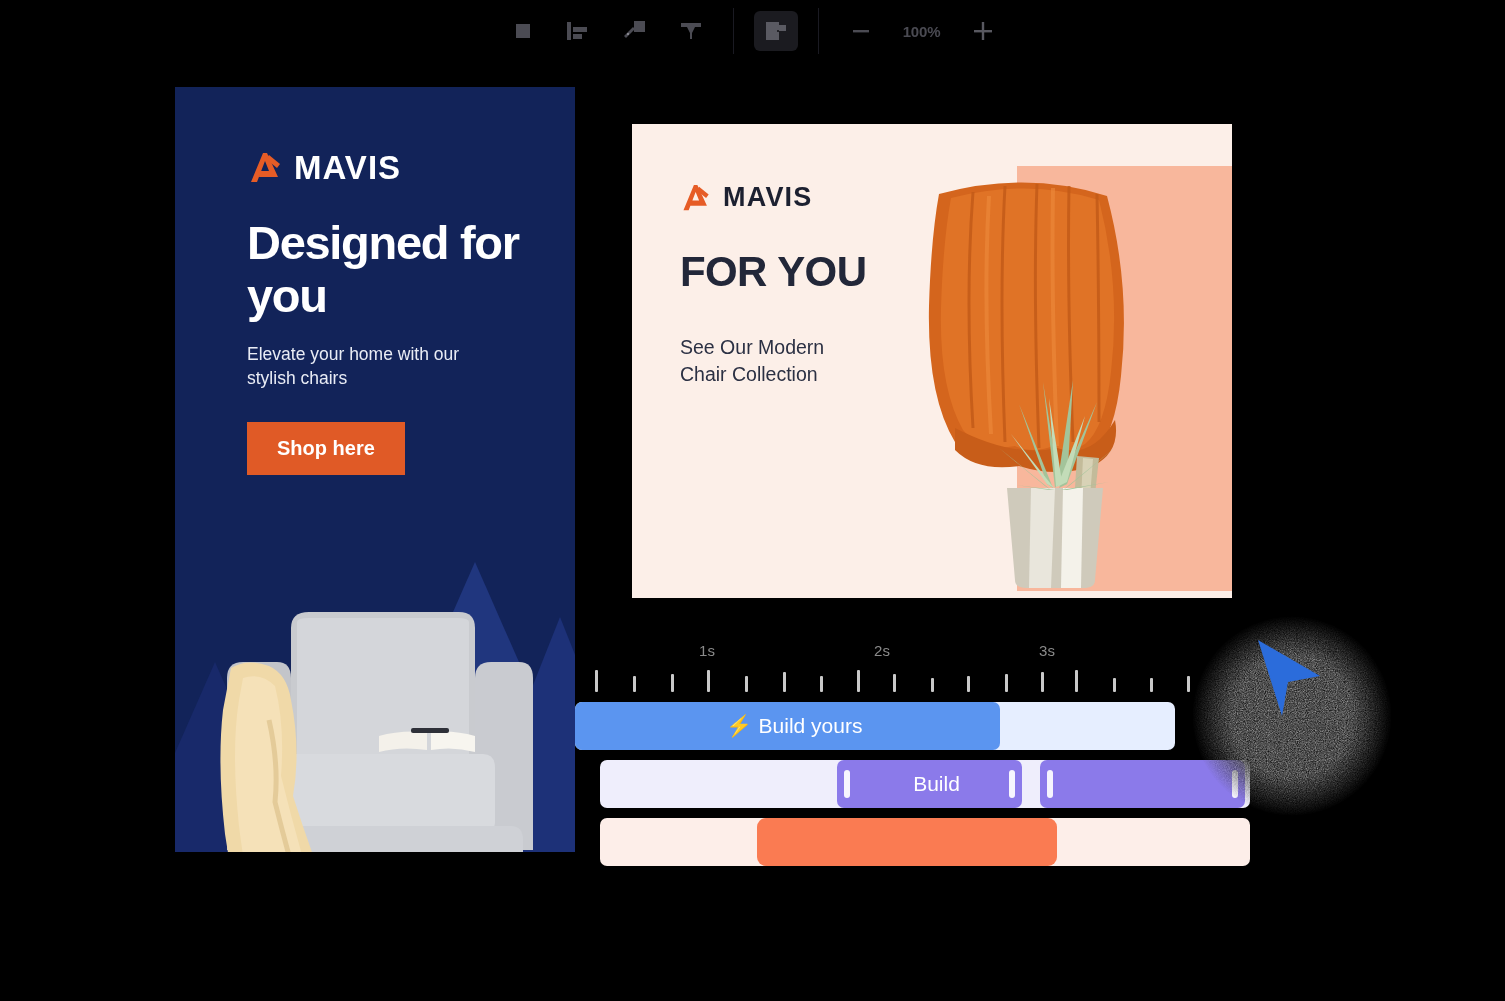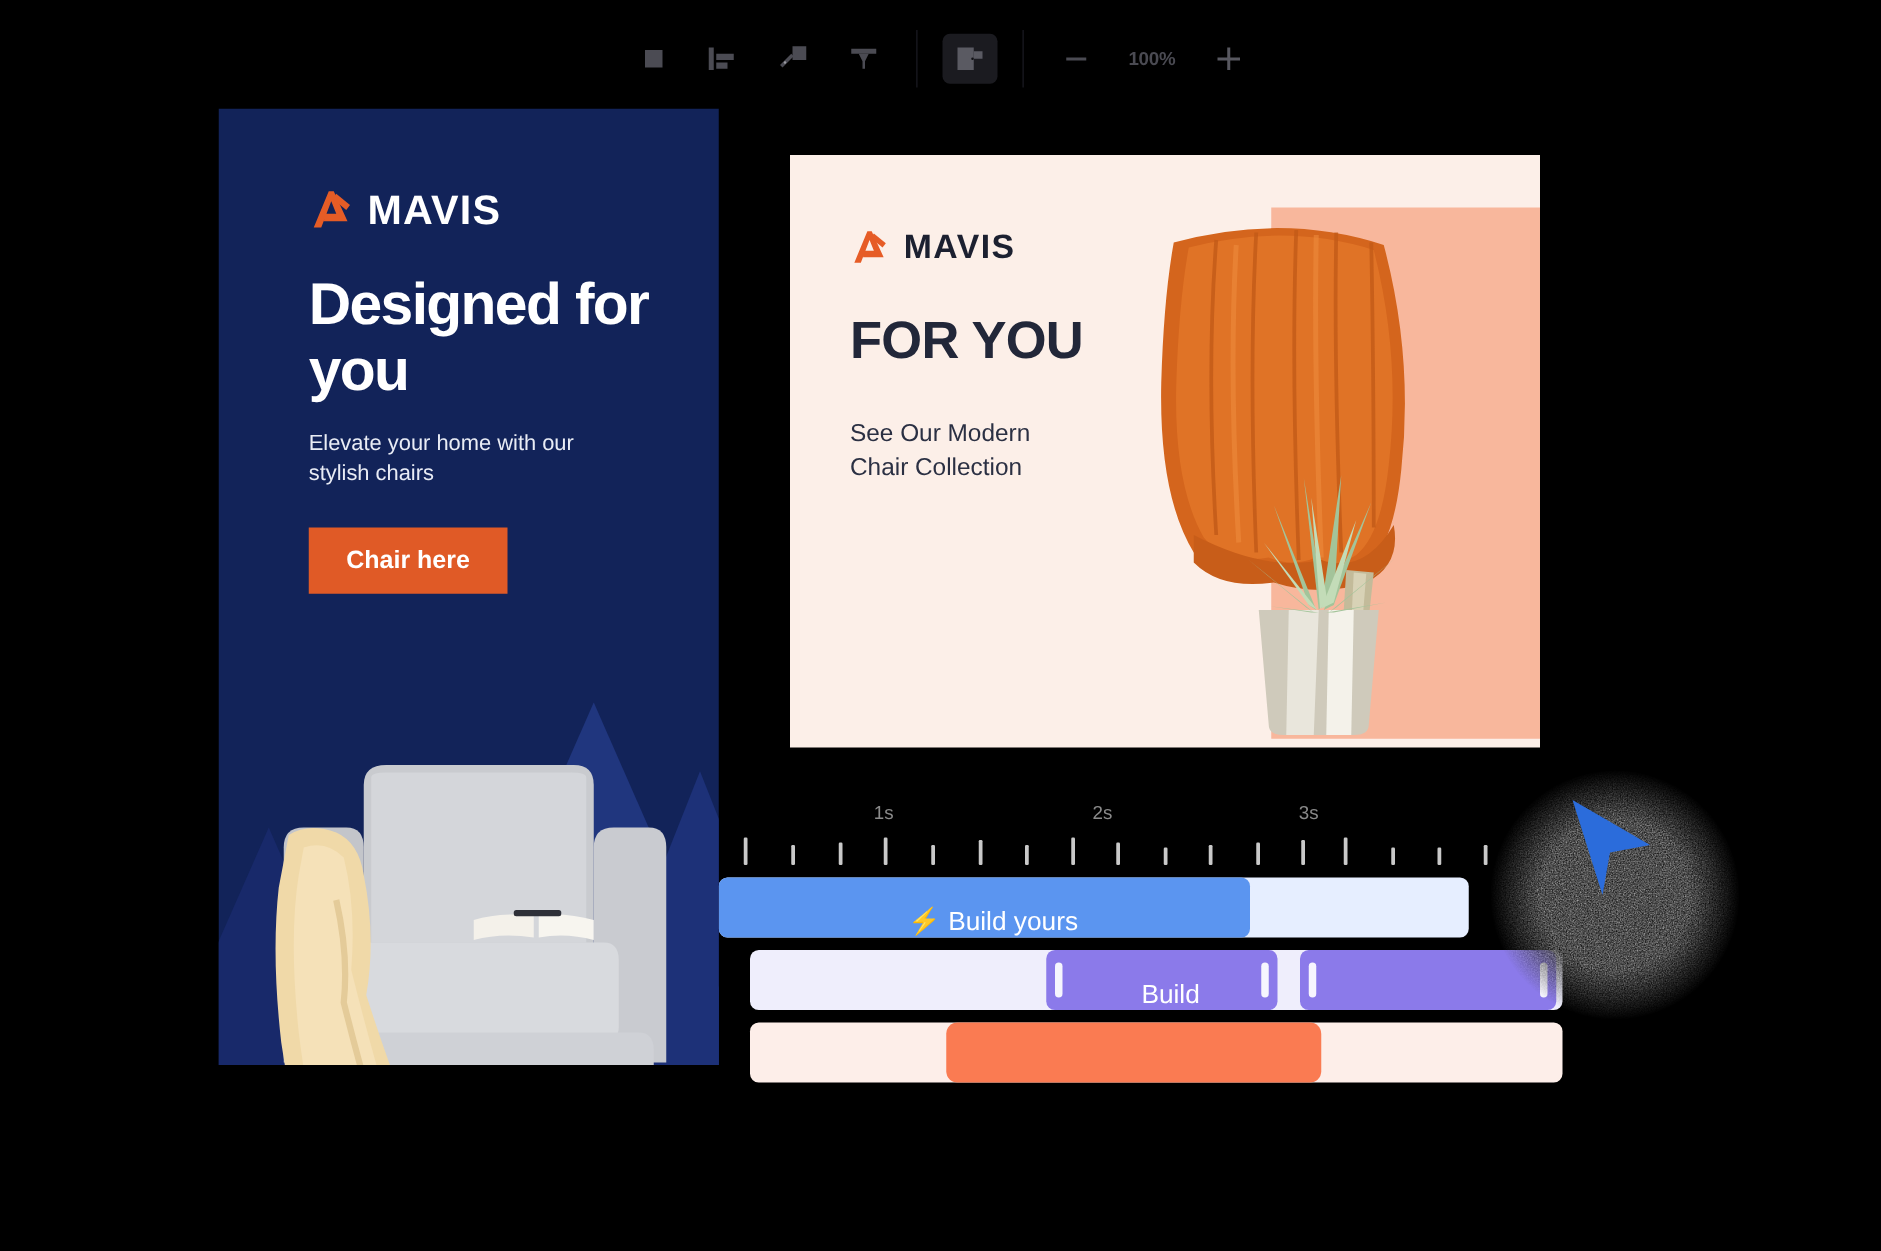--- a/index.html
+++ b/index.html
@@ -9,21 +9,21 @@
     height: 1001px;
     background: #000000;
     font-family: "Liberation Sans", sans-serif;
     overflow: hidden;
     position: relative;
   }
 
   
   .toolbar {
     position: absolute;
-    top: 16px; left: 0;
+    top: 0; left: 0;
     width: 1505px;
     height: 62px;
     display: flex;
     align-items: center;
     justify-content: center;
     gap: 0px;
     background: #000000;
   }
   .tb-group { display: flex; align-items: center; }
   .tb-btn {
@@ -210,21 +210,21 @@
     margin-bottom: 10px;
     border-radius: 7px;
   }
   .tr-build { width: 600px; background: #e6eeff; margin-left: 0px; }
   .tr-move  { width: 650px; background: #efeefc; margin-left: 25px; }
   .tr-third { width: 650px; background: #fdeee9; margin-left: 25px; }
 
   .clip {
     position: absolute;
     top: 0; height: 48px;
-    display: flex; align-items: flex-end; justify-content: center;
+    display: flex; align-items: center; justify-content: center;
     border-radius: 7px;
     cursor: pointer;
     padding-left: 14px;
   }
   .clip-label {
     color: #ffffff;
     font-size: 21px;
     font-weight: 500;
     display: flex; align-items: center; gap: 7px;
     white-space: nowrap;
@@ -332,21 +332,21 @@
     <div class="pl-logo">
       <svg width="38" height="34" viewBox="0 0 38 34">
         <path d="M16 2 L4 31 L10 31 L18 10 L22 20 L14 20 L12 26 L31 26 L20 2 Z" fill="#e65c26"></path>
         <path d="M22 4 L33 13 L30 17 L19 8 Z" fill="#e65c26"></path>
       </svg>
       <span class="pl-brand">MAVIS</span>
     </div>
 
     <div class="pl-head">Designed for you</div>
     <div class="pl-sub">Elevate your home with our stylish chairs</div>
-    <button class="pl-cta">Chair here</button>
+    <button class="pl-cta">Shop here</button>
 
   </div>
 
   <svg class="pl-photo" viewBox="0 0 392 420">
 
     <path d="M108 78 Q108 62 126 62 L276 62 Q292 62 292 78 L292 208 L108 208 Z" fill="#c9cbcf"></path>
     <path d="M114 72 Q114 68 126 68 L274 68 Q286 68 286 72 L286 204 L114 204 Z" fill="#d4d6da"></path>
 
     <path d="M44 128 Q44 112 60 112 L94 112 Q108 112 108 128 L108 300 L44 300 Z" fill="#c3c5ca"></path>
     <path d="M292 128 Q292 112 308 112 L336 112 Q350 112 350 128 L350 300 L292 300 Z" fill="#c9cbd0"></path>

